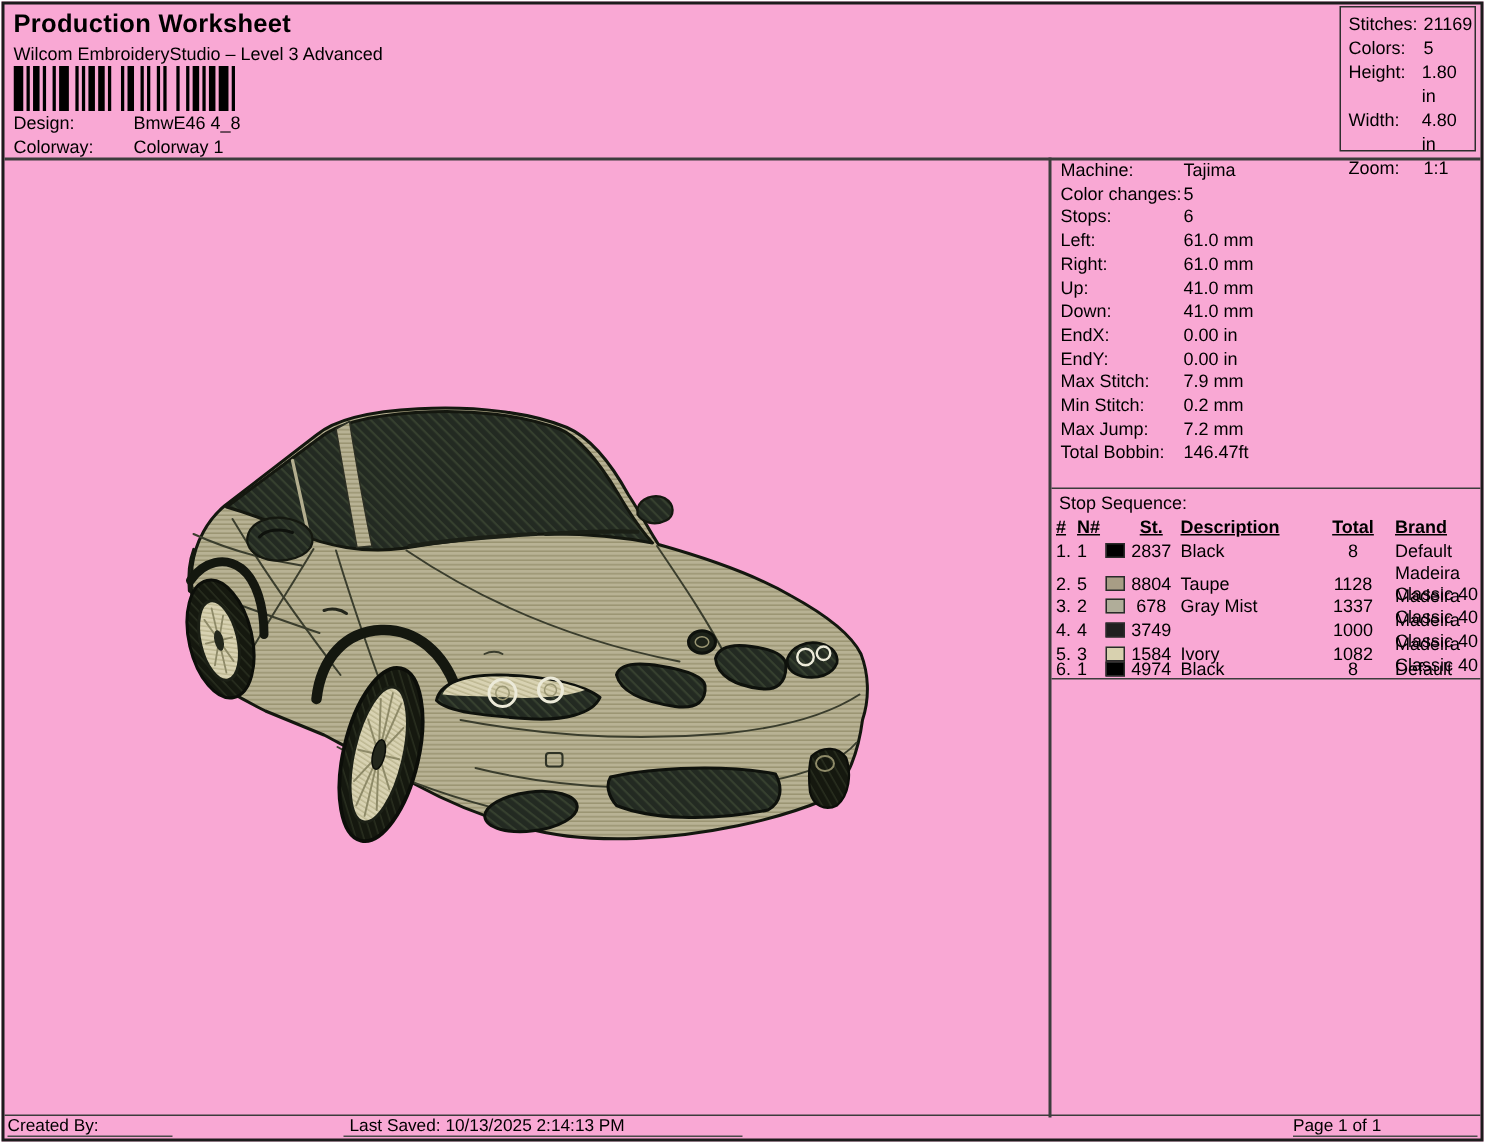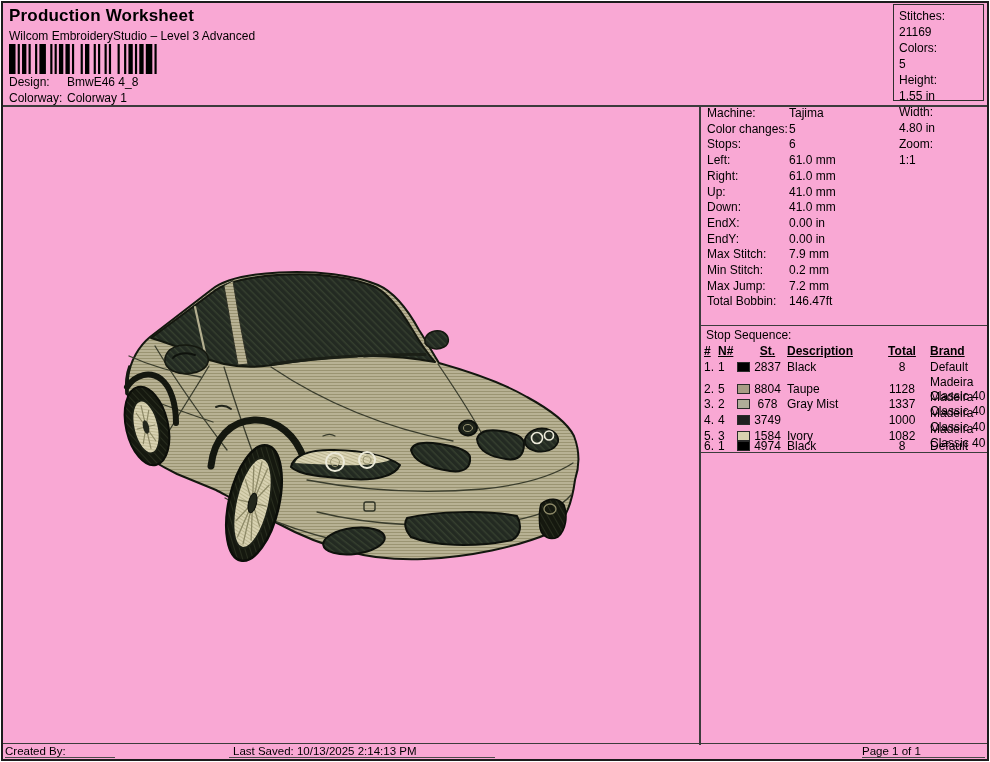--- a/index.html
+++ b/index.html
@@ -2,28 +2,28 @@
 <html><head>
 <meta charset="utf-8">
 <style>
   html,body{margin:0;padding:0;background:#fff;width:990px;height:762px;
     font-family:"Liberation Sans",sans-serif;color:#000;-webkit-font-smoothing:antialiased;}
   .page{position:absolute;left:1px;top:1px;width:984px;height:756px;border:2px solid #1c1c1c;background:#f9a8d4;}
   
   .title{position:absolute;left:6px;top:3px;font-size:17px;font-weight:bold;letter-spacing:.2px;}
   .subtitle{position:absolute;left:6px;top:26px;font-size:12px;}
   .barcode{position:absolute;left:6px;top:41px;width:152px;height:30px;}
-  .kvrow{position:absolute;left:6px;font-size:12px;display:flex;}
+  .kvrow{position:absolute;left:6px;font-size:12px;display:flex;gap:22px;}
   .kvrow .k{width:58px;}
   .hline{position:absolute;left:0;width:984px;top:102px;border-top:2px solid #3c3c3c;}
   .vline{position:absolute;left:696px;top:102px;height:640px;border-left:2px solid #3c3c3c;}
   
   .stats{position:absolute;left:890px;top:1px;width:91px;height:97px;border:1.5px solid #2e2e2e;
     font-size:12px;padding:3px 0 0 5px;box-sizing:border-box;}
-  .stats .row{display:flex;line-height:16px;flex-direction:column;}
+  .stats .row{display:flex;line-height:16px;}
   .stats .k{width:50px;}
   
   .panel{position:absolute;left:700px;top:103px;width:284px;font-size:12px;}
   .mrow{display:flex;line-height:15.7px;padding-left:4px;}
   .mrow .k{width:82px;}
   .psep{position:absolute;left:698px;top:322px;width:286px;border-top:1.5px solid #3c3c3c;}
   .stoplabel{position:absolute;left:703px;top:325px;font-size:12px;}
   .stoptable{position:absolute;left:701px;top:340px;width:283px;font-size:12px;}
   .trow{display:grid;grid-template-columns:14px 19px 17px 27px 6px 93px 44px 6px auto;
     align-items:center;height:15.8px;}
@@ -89,21 +89,21 @@
     <div class="row">
         <span class="k">Stitches:</span>
         <span>21169</span>
       </div>
     <div class="row">
         <span class="k">Colors:</span>
         <span>5</span>
       </div>
     <div class="row">
         <span class="k">Height:</span>
-        <span>1.55 in</span>
+        <span>1.80 in</span>
       </div>
     <div class="row">
         <span class="k">Width:</span>
         <span>4.80 in</span>
       </div>
     <div class="row">
         <span class="k">Zoom:</span>
         <span>1:1</span>
       </div>
   </div>

